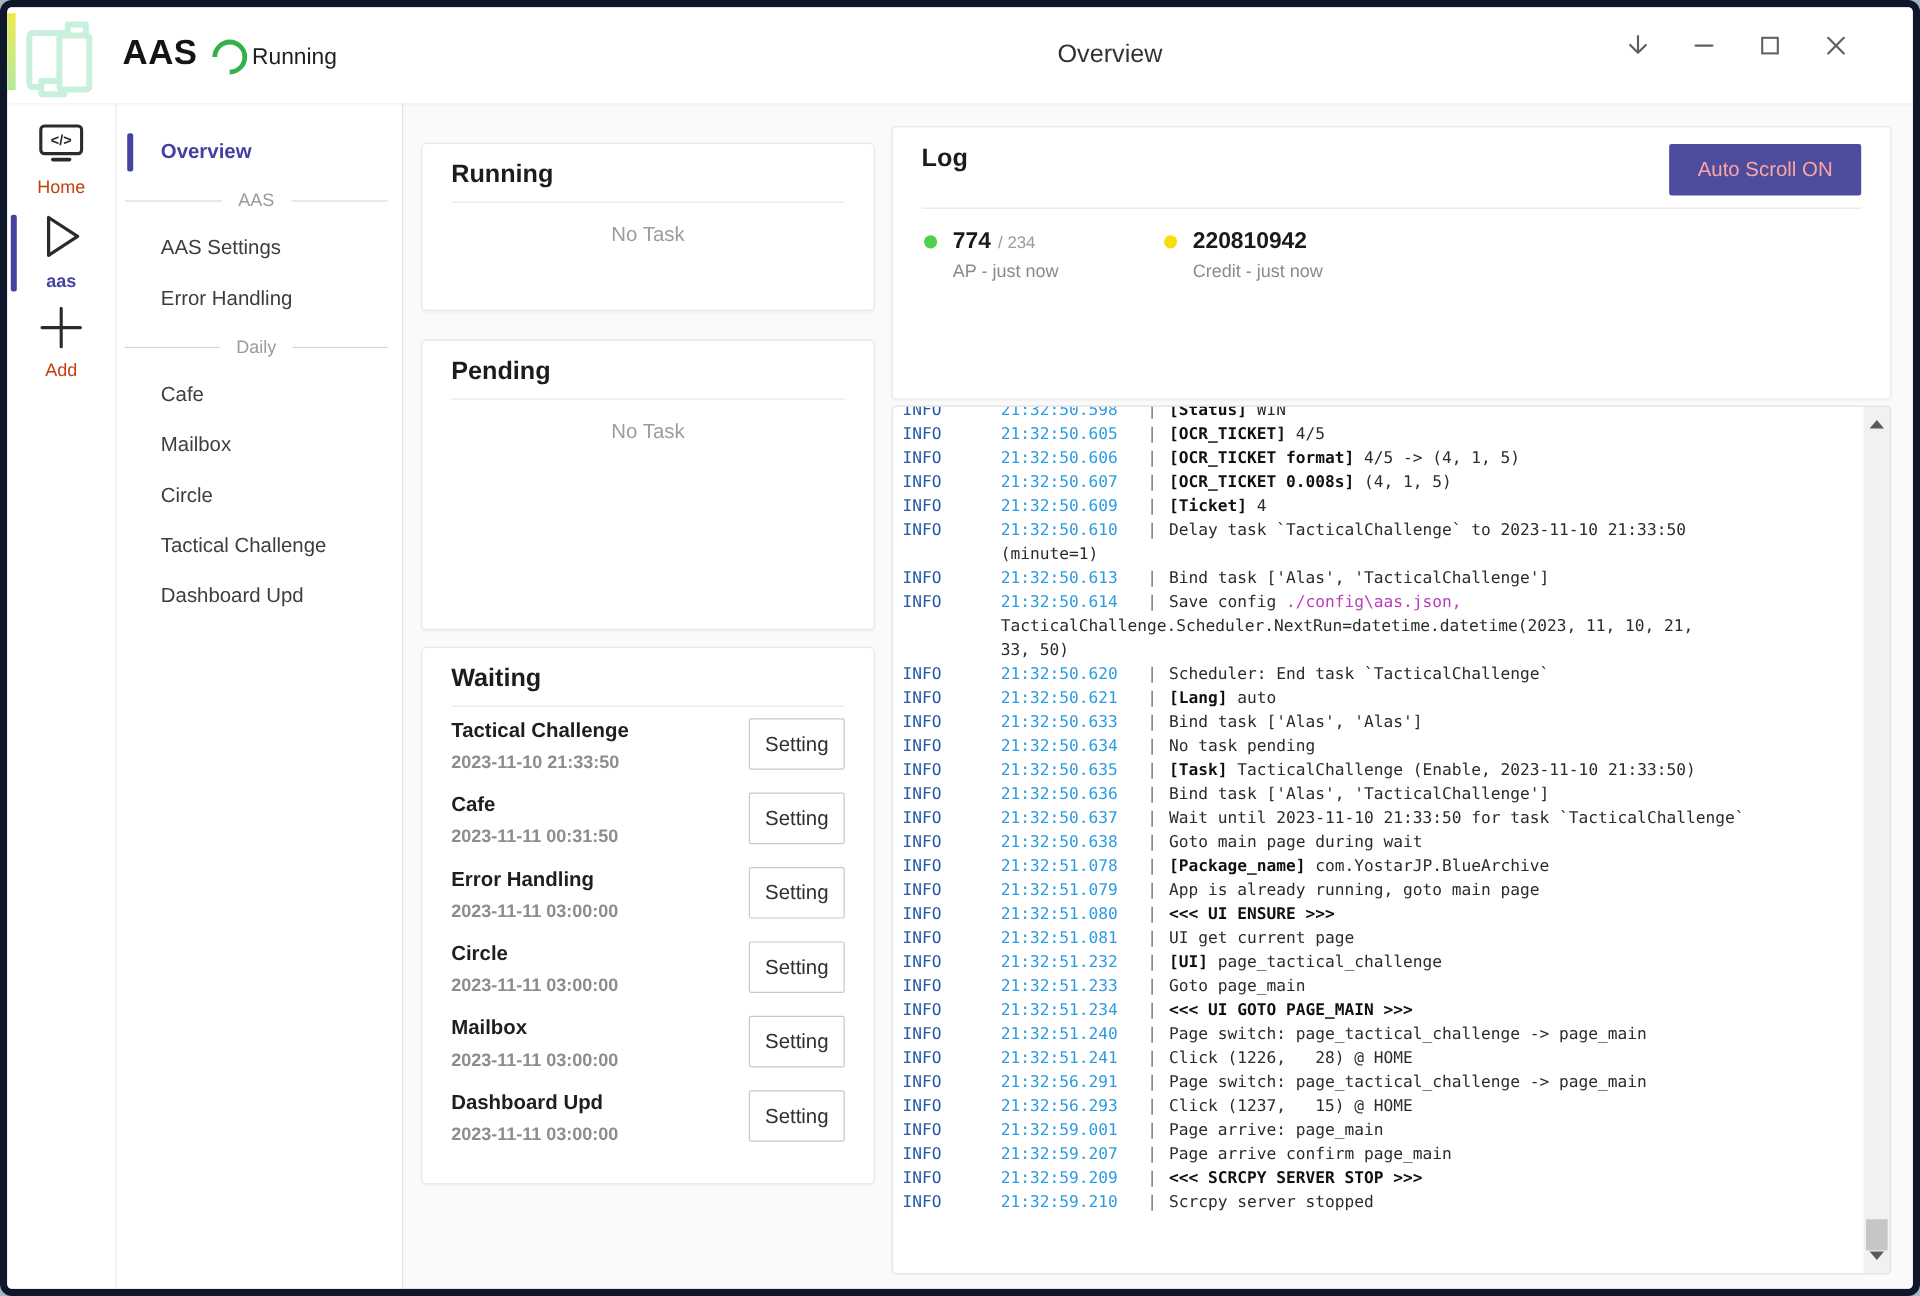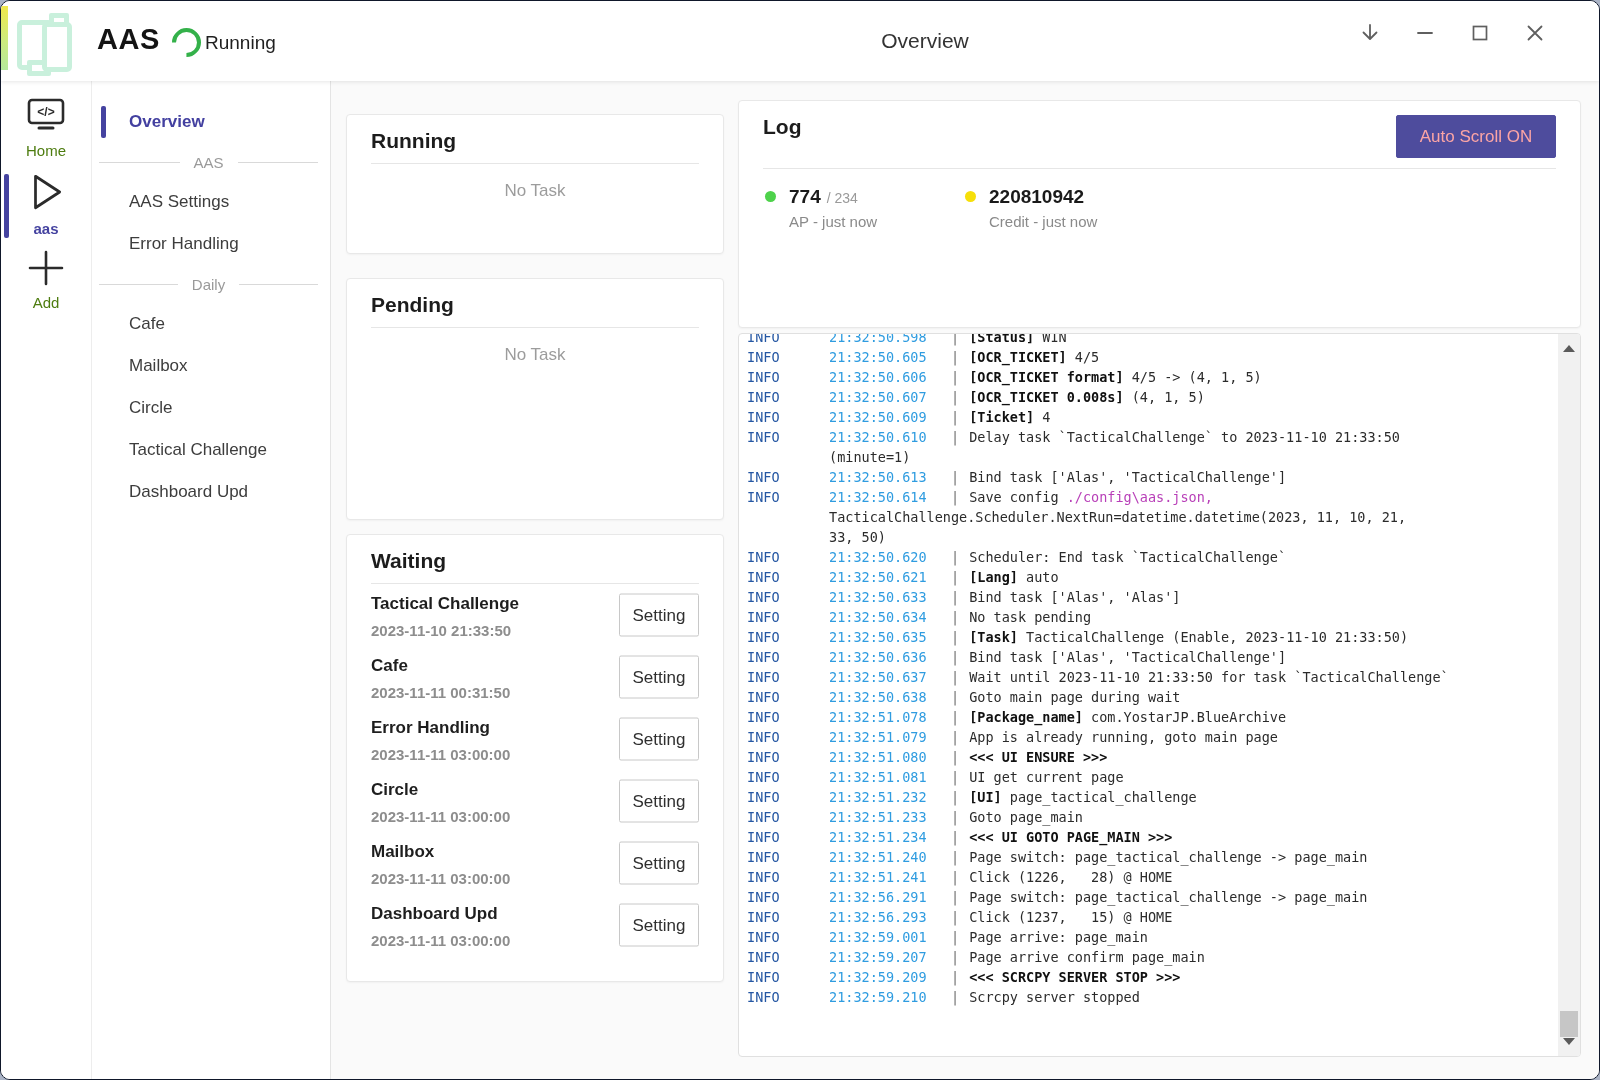--- a/index.html
+++ b/index.html
@@ -1,17 +1,17 @@
 <!DOCTYPE html>
 <html><head>
 <meta charset="utf-8">
 <style>
   html,body{margin:0;padding:0;width:1600px;height:1080px;background:#aab3c6;overflow:hidden;
     font-family:"Liberation Sans",sans-serif;}
-  .window{position:absolute;inset:0;background:#fff;border:1px solid #0f172a;border-radius:10px;
+  .window{position:absolute;inset:0;background:#fff;border:6px solid #0f172a;border-radius:10px;
     overflow:hidden;box-sizing:border-box;}
   
   .titlebar{position:absolute;top:0;left:0;right:0;height:80px;background:#fff;z-index:10;
     box-shadow:0 1px 4px rgba(0,0,0,.10);}
   .edge-strip{position:absolute;left:0;top:5px;width:7px;height:64px;z-index:11;
     background:linear-gradient(#f0e84c,#cdeb7e 55%,#b5e89c);}
   .logo{position:absolute;left:14px;top:11px;width:58px;height:58px;}
   .logo i{position:absolute;display:block;border:5px solid #c9f0dc;background:#fff;}
   .lg-back{left:2px;top:8px;width:26px;height:40px;border-radius:5px;}
   .lg-foot{left:12px;top:48px;width:14px;height:6px;border-width:4px;border-radius:2px;}
@@ -26,21 +26,21 @@
     text-align:center;font-size:21px;color:#333;}
   .win-controls{position:absolute;right:46px;top:14px;display:flex;gap:19px;}
   .wc{width:36px;height:36px;border:none;background:transparent;padding:0;display:flex;
     align-items:center;justify-content:center;cursor:default;}
   
   .rail{position:absolute;top:80px;left:0;bottom:0;width:90px;background:#fff;z-index:6;
     border-right:1px solid #ededed;}
   .rail-active-bar{position:absolute;left:3px;top:93px;width:5px;height:64px;background:#4543a0;border-radius:2px;}
   .rail-item{position:absolute;left:0;width:90px;text-align:center;}
   .ri-home{top:16px;} .ri-aas{top:90px;} .ri-add{top:168px;}
-  .ri-label{font-size:15px;color:#4d7c0f;margin-top:3px;}
+  .ri-label{font-size:15px;color:#c2410c;margin-top:3px;}
   .ri-aas .ri-label{color:#4543a0;font-weight:700;}
   
   .sidenav{position:absolute;top:80px;left:90px;bottom:0;width:240px;background:#fff;z-index:5;
     border-right:1px solid #e4e4e4;padding-top:20px;box-sizing:border-box;}
   .nav-item{position:relative;height:42px;display:flex;align-items:center;padding-left:38px;
     font-size:17px;color:#3d3d3d;cursor:default;}
   .nav-item .ind{display:none;}
   .nav-item.active{color:#4340a0;font-weight:700;}
   .nav-item.active .ind{display:block;position:absolute;left:10px;top:5px;bottom:5px;width:5px;
     background:#4543a0;border-radius:2px;}

